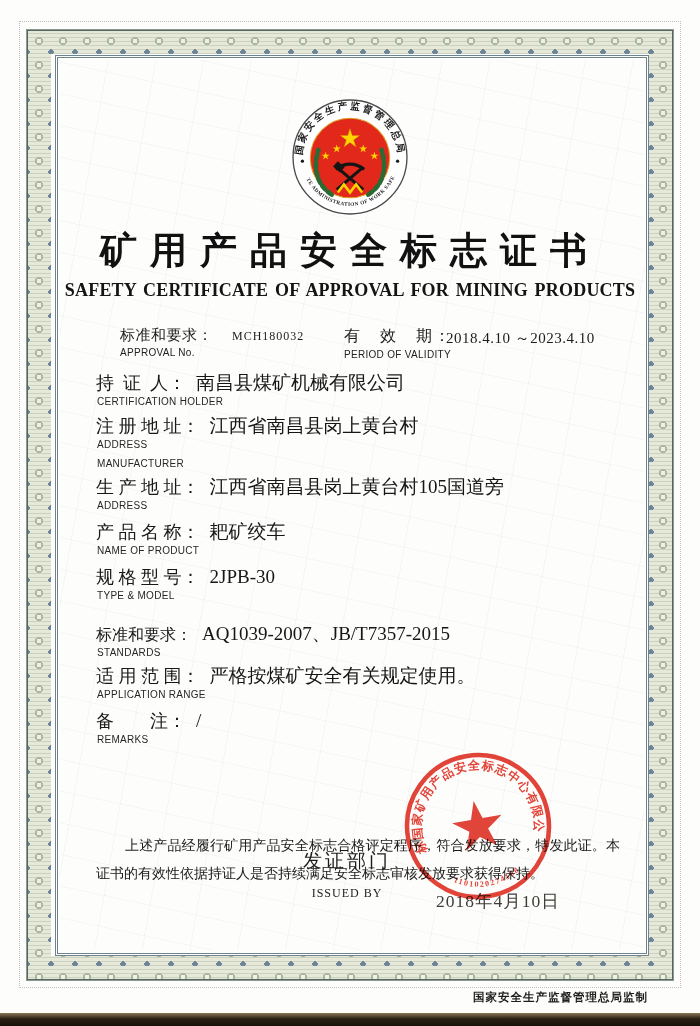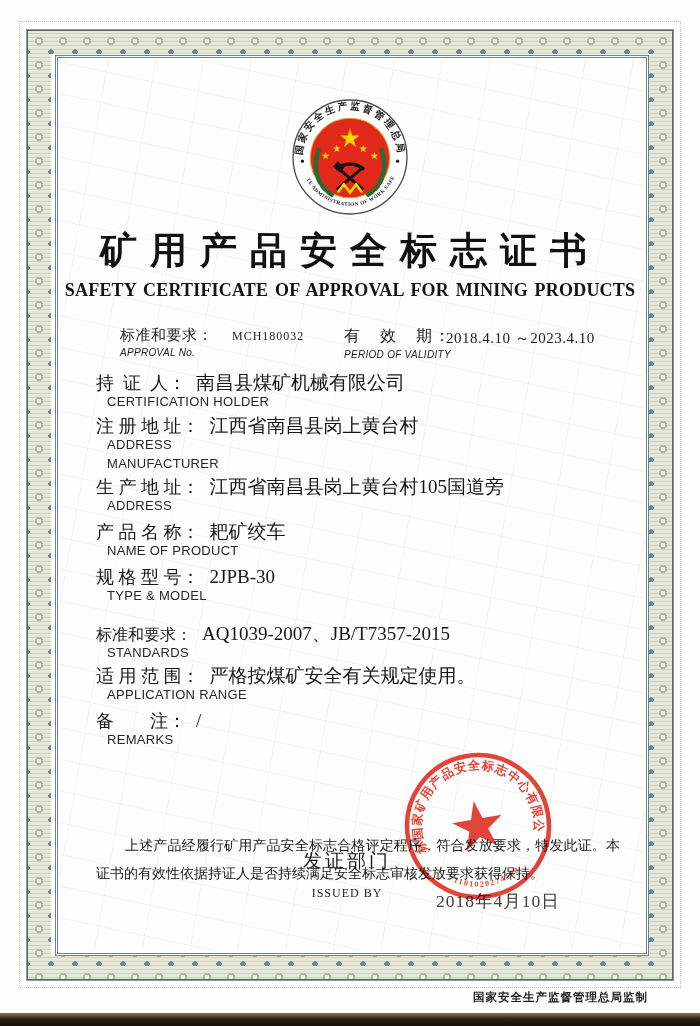--- a/index.html
+++ b/index.html
@@ -26,35 +26,35 @@
       repeating-linear-gradient(12deg,rgba(150,160,175,.07) 0 1px,transparent 1px 31px);}
   
   .emblem{position:absolute;left:291px;top:98px;width:118px;height:118px;}
   .title{position:absolute;left:0;right:0;top:226px;text-align:center;
     font-size:37px;font-weight:700;letter-spacing:13px;color:#111;}
   .subtitle{position:absolute;left:0;right:0;top:280px;text-align:center;
     font-size:18px;font-weight:700;letter-spacing:.2px;word-spacing:2px;color:#141414;}
   
   .appr{position:absolute;left:120px;top:326px;width:500px;height:48px;}
   .ap-lblzh{font-size:15px;letter-spacing:.5px;}
-  .ap-lblen{font-family:"Liberation Sans",sans-serif;font-size:10px;letter-spacing:.3px;margin-top:2px;color:#222;font-style:italic;}
+  .ap-lblen{font-family:"Liberation Sans",sans-serif;font-size:10px;letter-spacing:.3px;margin-top:2px;color:#222;}
   .ap-grp{position:absolute;top:0;}
   .g1{left:0;} .g2{left:224px;}
   .g2 .ap-lblzh{font-size:16px;letter-spacing:2px;}
   .ap-val1{position:absolute;left:112px;top:3px;font-size:12px;letter-spacing:1px;}
   .ap-val2{position:absolute;left:326px;top:3px;font-size:15px;letter-spacing:.5px;white-space:nowrap;}
   
   .fields{position:absolute;left:96px;top:371px;width:520px;}
   .row{margin-bottom:5px;}
   .zhline{font-size:18px;line-height:23px;white-space:nowrap;}
   .lbl{color:#191919;}
   .tight .lbl{font-size:16px;}
   .val{font-size:19px;margin-left:10px;color:#161616;}
-  .en{font-family:"Liberation Sans",sans-serif;font-size:13px;line-height:14px;
-      letter-spacing:.3px;color:#262626;margin-left:11px;}
+  .en{font-family:"Liberation Sans",sans-serif;font-size:10px;line-height:14px;
+      letter-spacing:.3px;color:#262626;margin-left:1px;}
   .mb4{margin-bottom:4px;} .mb7{margin-bottom:7px;} .mb19{margin-bottom:19px;}
   
   .decl{position:absolute;left:96px;top:832px;width:524px;font-size:14px;
     line-height:28px;text-indent:29px;color:#1a1a1a;text-align:justify;}
   
   .issuer{position:absolute;left:252px;top:848px;width:190px;text-align:center;}
   .issuer-zh{font-size:19px;letter-spacing:3px;color:#1a1a1a;}
   .issuer-en{font-size:12px;letter-spacing:1px;margin-top:12px;color:#222;
     font-family:"Liberation Serif",serif;}
   .date{position:absolute;left:436px;top:889px;font-size:17.5px;letter-spacing:1px;

